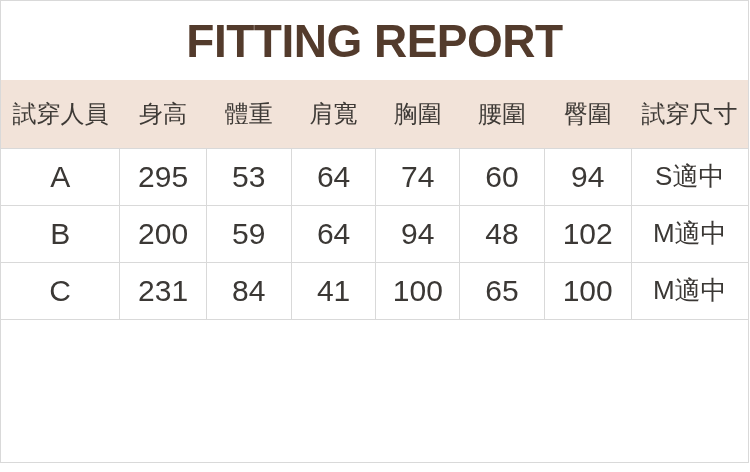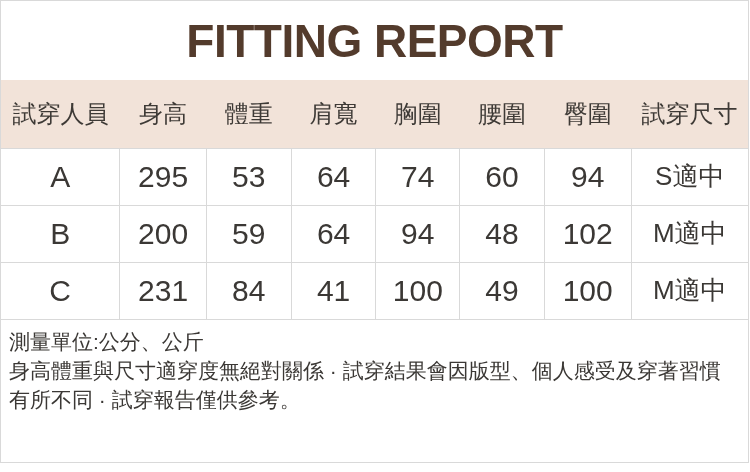--- a/index.html
+++ b/index.html
@@ -126,26 +126,20 @@
         <td>48</td>
         <td>102</td>
         <td class="size">M適中</td>
       </tr>
       <tr>
         <td>C</td>
         <td>231</td>
         <td>84</td>
         <td>41</td>
         <td>100</td>
-        <td>49</td>
+        <td>65</td>
         <td>100</td>
         <td class="size">M適中</td>
-      </tr>
-      <tr class="notes-row">
-        <td colspan="8">
-          <div class="note-line1">測量單位:公分、公斤</div>
-          <div class="note-line2">身高體重與尺寸適穿度無絕對關係 · 試穿結果會因版型、個人感受及穿著習慣有所不同 · 試穿報告僅供參考。</div>
-        </td>
       </tr>
     </tbody>
   </table>
 
 </div>
 
 </body></html>

